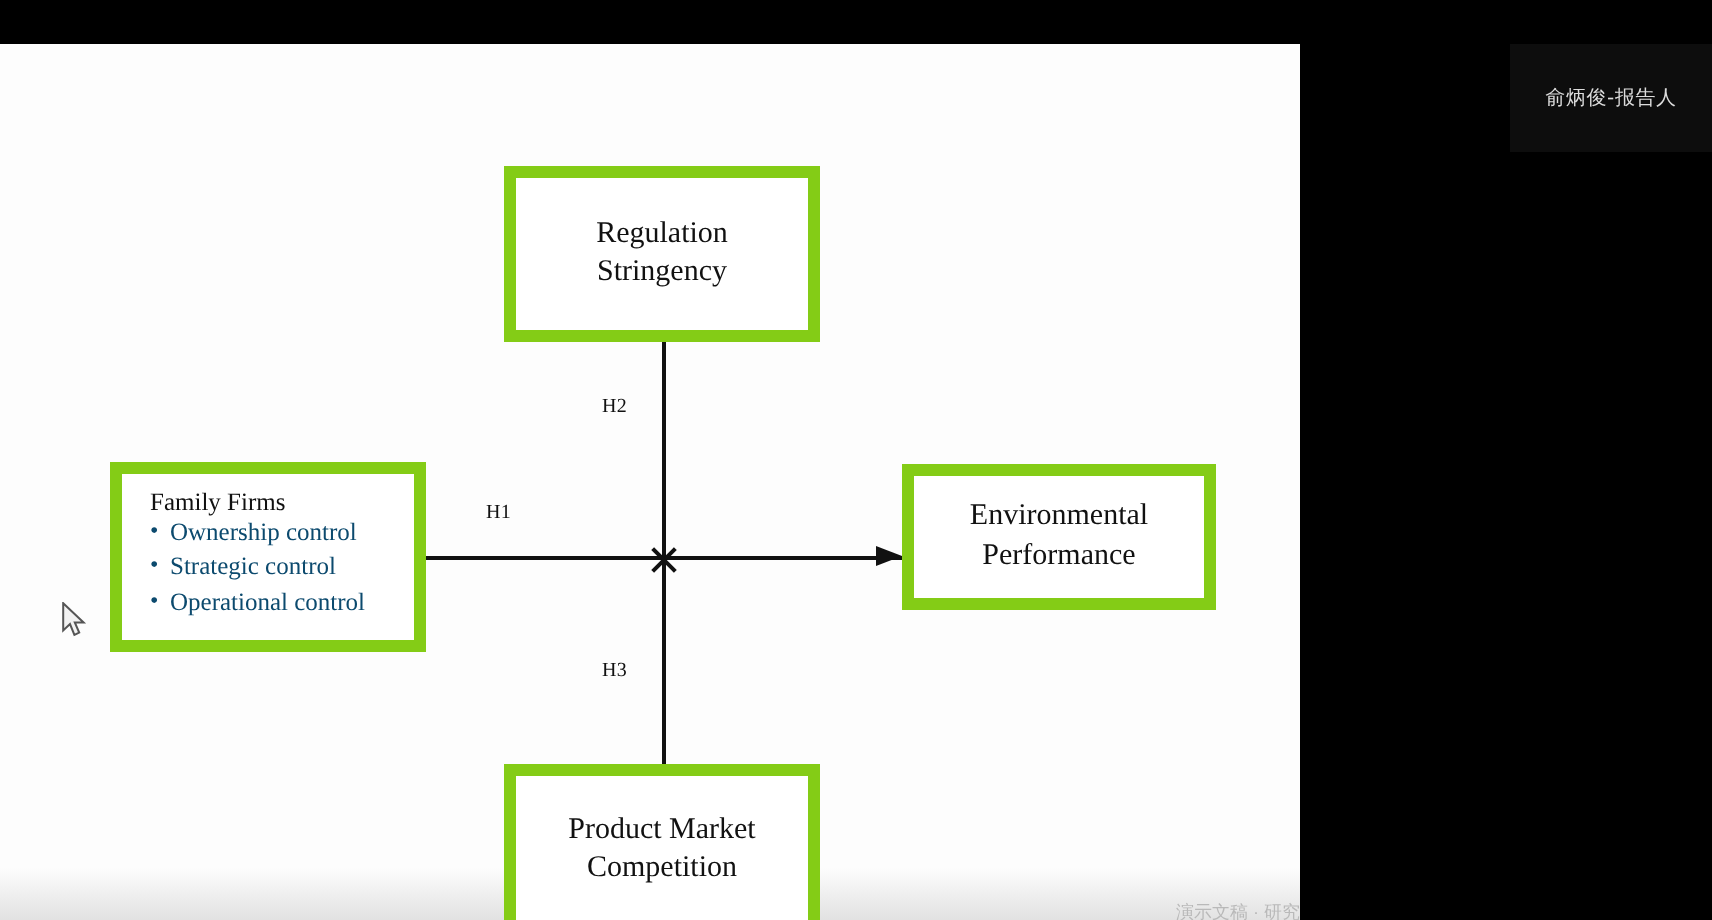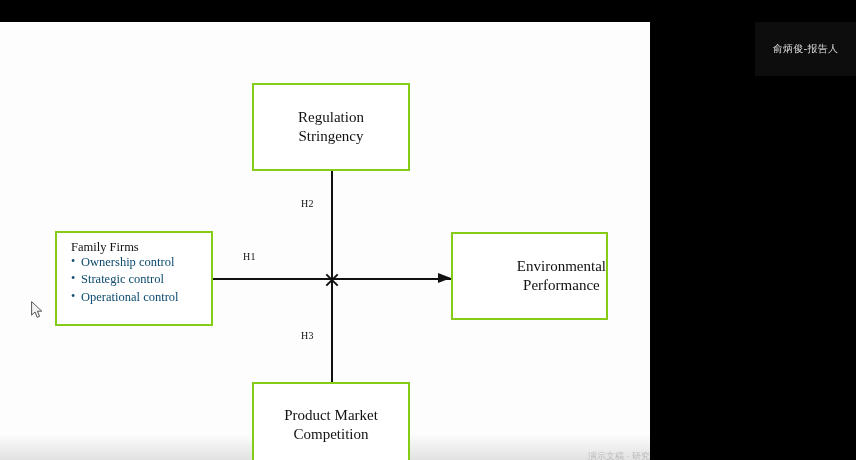--- a/index.html
+++ b/index.html
@@ -41,21 +41,21 @@
     width: 650px;
     height: 26px;
     background: linear-gradient(to bottom, rgba(253,253,253,0) 0%, rgba(224,224,224,0.95) 100%);
     pointer-events: none;
   }
 
   
   .node {
     position: absolute;
     box-sizing: border-box;
-    border: 2px solid #84cc16;
+    border: 6px solid #84cc16;
     background: #ffffff;
     display: flex;
     flex-direction: column;
     justify-content: center;
     z-index: 3;
   }
   .node.centered {
     align-items: center;
     text-align: center;
   }
@@ -109,22 +109,21 @@
   #node-competition {
     left: 252px;
     top: 360px;
     width: 158px;
     height: 86px;
   }
   #node-environmental {
     left: 451px;
     top: 210px;
     width: 157px;
-    height: 88px;
-    align-items: flex-end;
+    height: 73px;
   }
 
   
   .edge {
     position: absolute;
     background: #111111;
     z-index: 2;
   }
   
   #edge-h2 {

